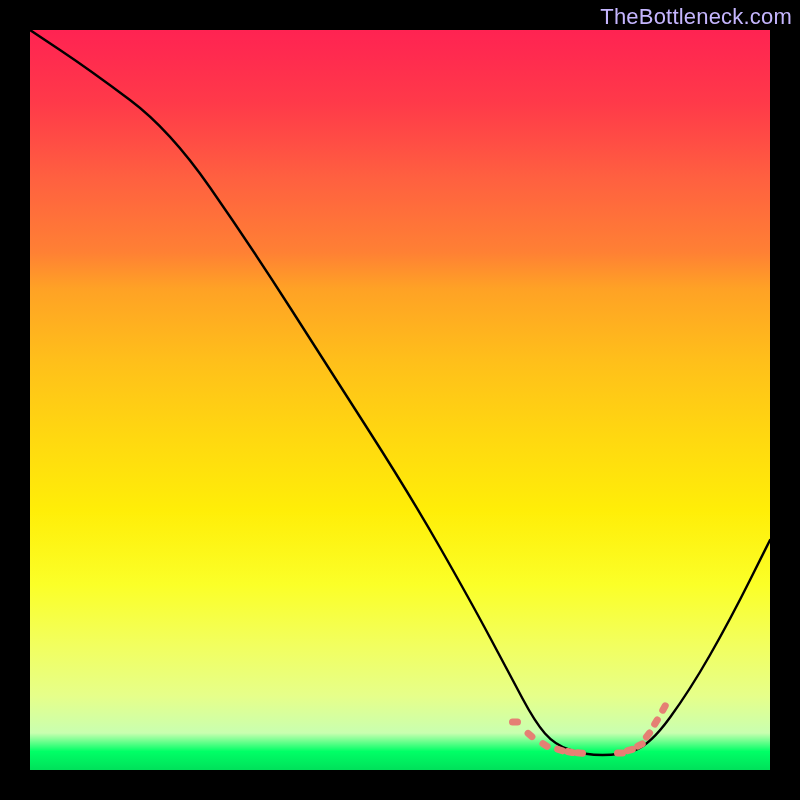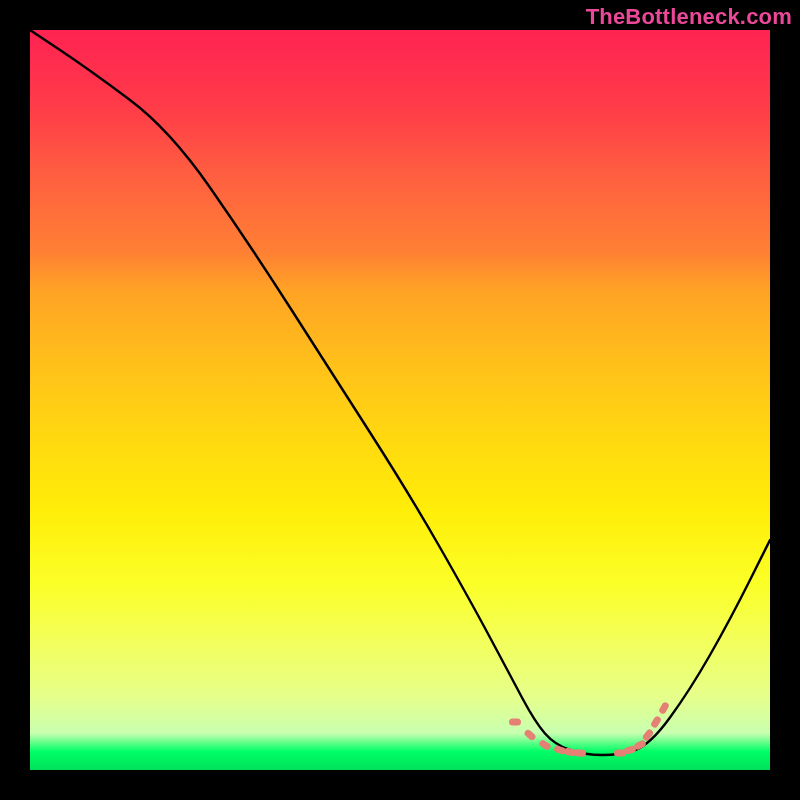--- a/index.html
+++ b/index.html
@@ -45,23 +45,23 @@
     position: absolute;
     left: 0;
     top: 0;
     width: 740px;
     height: 740px;
   }
   .branding {
     position: absolute;
     top: 4px;
     right: 8px;
-    color: #ec4899;
+    color: #c4b5fd;
     font-size: 22px;
-    font-weight: 700;
+    font-weight: 400;
     letter-spacing: 0.2px;
     user-select: none;
     text-align: center;
   }
 </style>
 </head>
 <body>
 
 <div class="frame">
   <div class="branding">TheBottleneck.com</div>

